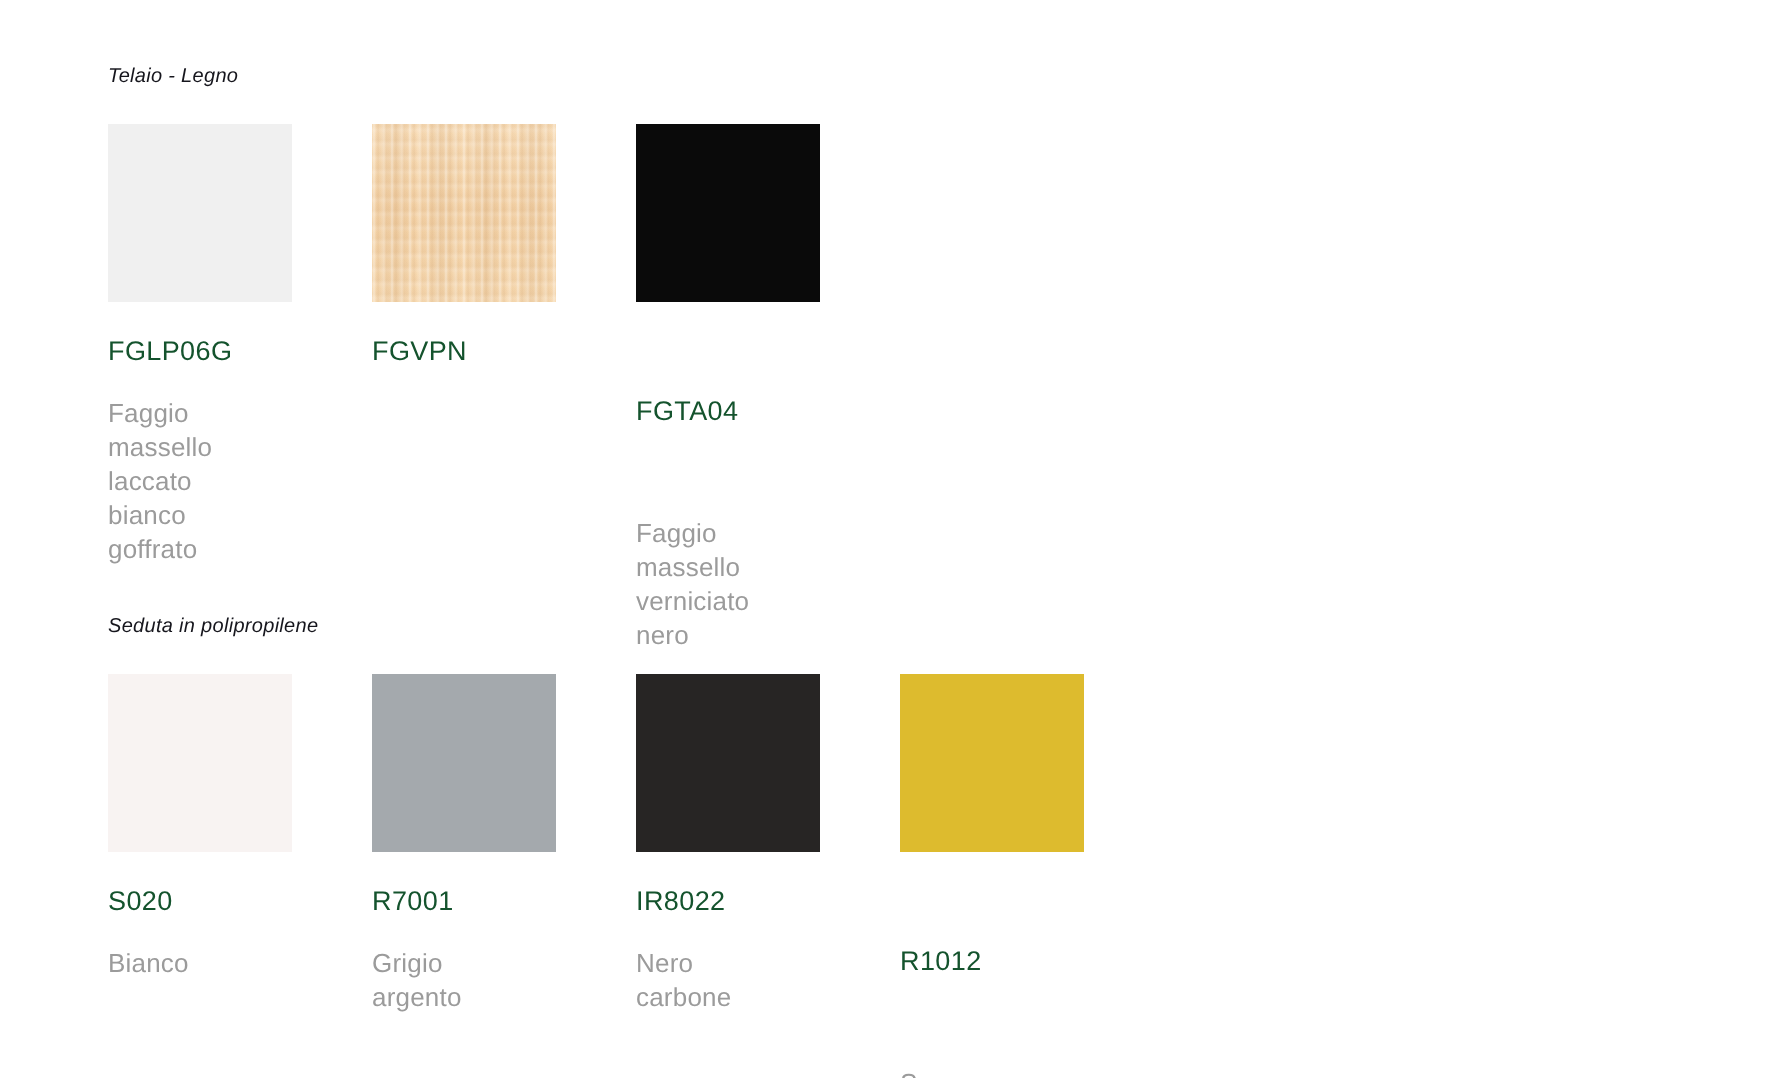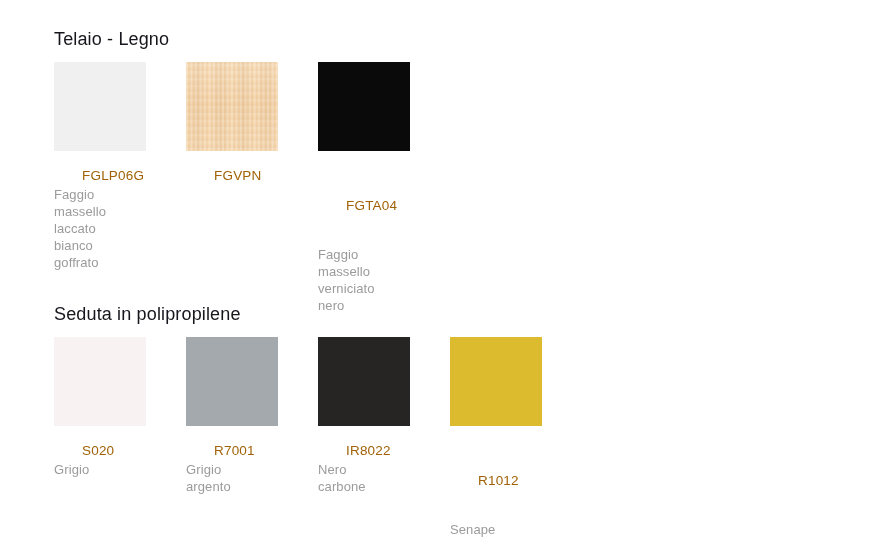--- a/index.html
+++ b/index.html
@@ -24,27 +24,28 @@
 
   
   .section {
     position: absolute;
     left: 54px;
   }
   #section-frame { top: 30px; }
   #section-seat  { top: 305px; }
 
   .section-title {
-    font-size: 18px;
+    font-size: 10px;
     line-height: 18px;
     color: #16161d;
     letter-spacing: 0.15px;
     font-weight: 400;
     margin: 0 0 14px 0;
     white-space: nowrap;
+    font-style: italic;
   }
 
   .swatch-row {
     display: flex;
     flex-direction: row;
     align-items: flex-start;
   }
 
   .swatch-item {
     width: 92px;
@@ -57,28 +58,27 @@
   .swatch-chip {
     width: 92px;
     height: 89px;
     display: block;
   }
 
   .swatch-code {
     margin-top: 16px;
     font-size: 13.5px;
     line-height: 17px;
-    color: #a16207;
+    color: #14532d;
     letter-spacing: 0.2px;
     white-space: nowrap;
-    margin-left: 28px;
   }
 
   .swatch-desc {
-    margin-top: 2px;
+    margin-top: 14px;
     font-size: 13px;
     line-height: 17px;
     color: #9b9b9b;
     letter-spacing: 0.1px;
     word-spacing: 92px; 
   }
 
   
   .chip-wood {
     background-color: #f6d6ac;
@@ -133,21 +133,21 @@
     </div>
   </div>
 
   <div class="section" id="section-seat">
     <div class="section-title">Seduta in polipropilene</div>
     <div class="swatch-row">
 
       <div class="swatch-item">
         <span class="swatch-chip" style="background-color: rgb(248, 243, 242);"></span>
         <span class="swatch-code">S020</span>
-        <span class="swatch-desc">Grigio</span>
+        <span class="swatch-desc">Bianco</span>
       </div>
 
       <div class="swatch-item">
         <span class="swatch-chip" style="background-color: rgb(164, 169, 173);"></span>
         <span class="swatch-code">R7001</span>
         <span class="swatch-desc">Grigio argento</span>
       </div>
 
       <div class="swatch-item">
         <span class="swatch-chip" style="background-color: rgb(39, 37, 36);"></span>

